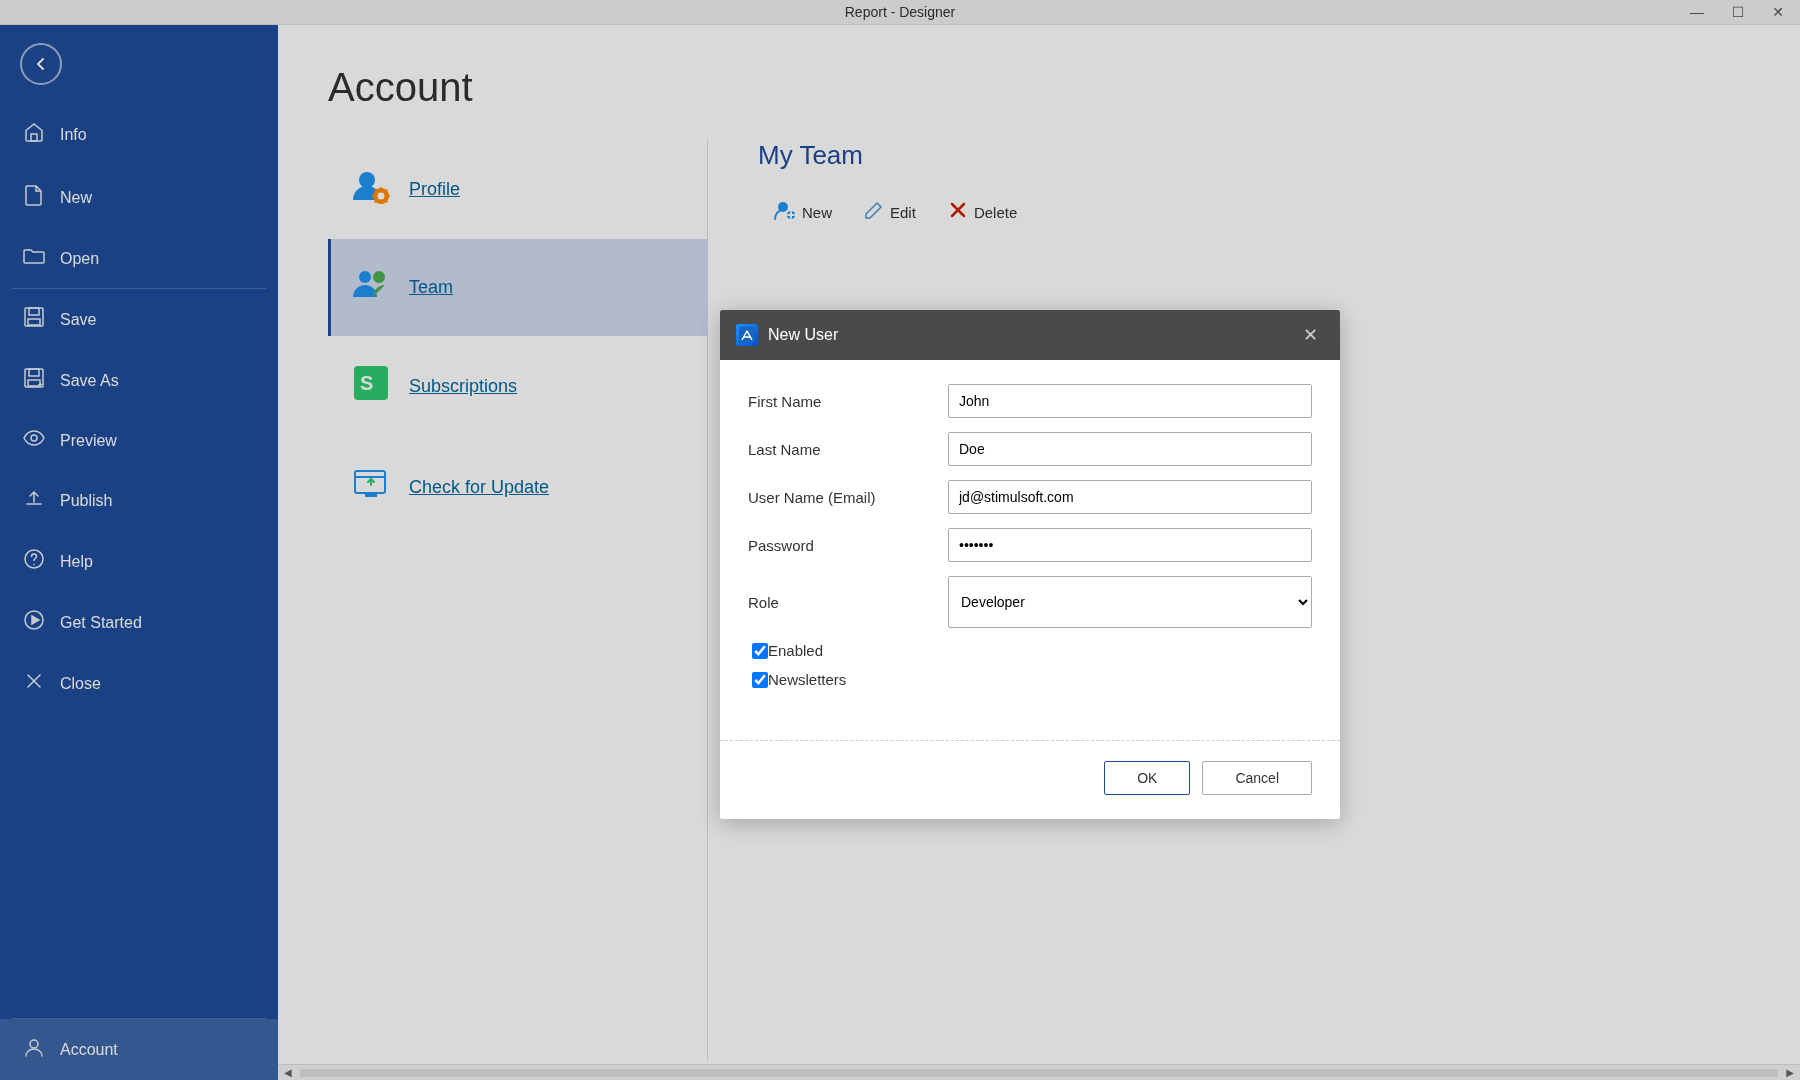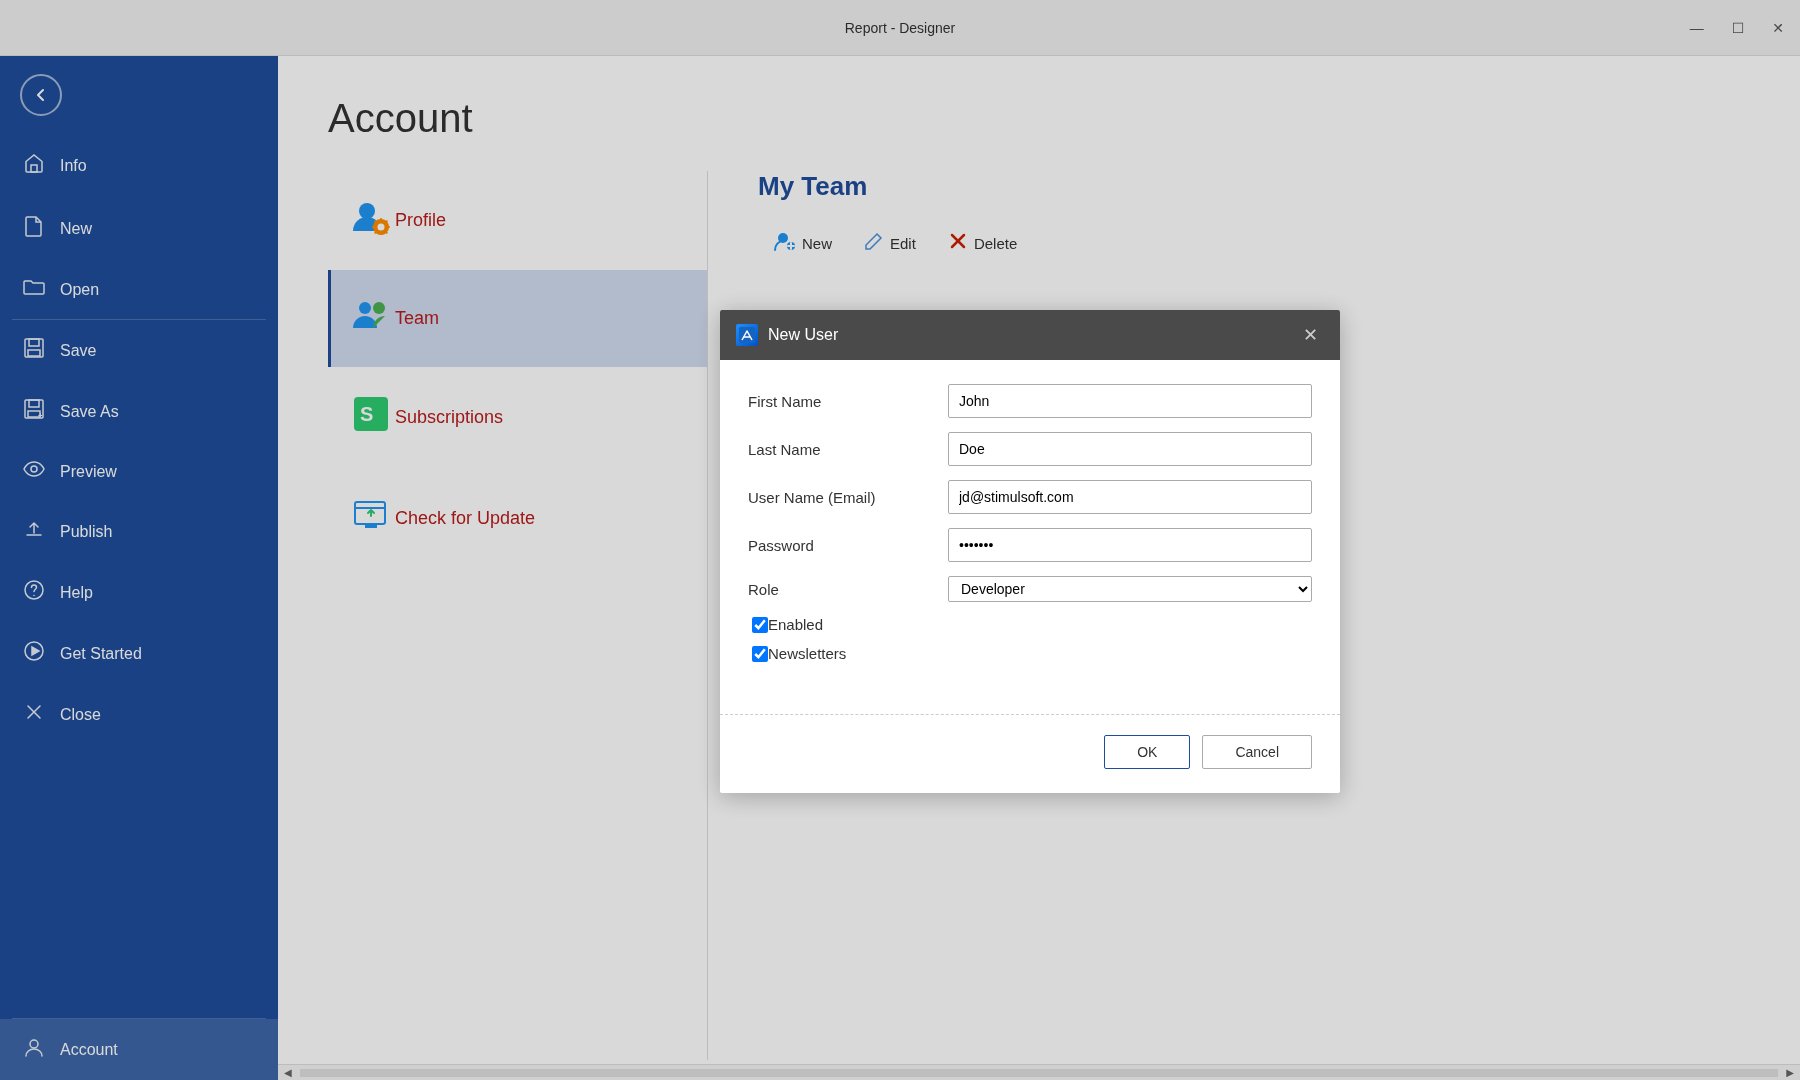--- a/index.html
+++ b/index.html
@@ -1,20 +1,20 @@
 <!DOCTYPE html>
 <html><head>
   <meta charset="utf-8">
   <style>
     * { box-sizing: border-box; margin: 0; padding: 0; }
     body { font-family: 'Segoe UI', Arial, sans-serif; background: #fff; width: 1800px; height: 1080px; overflow: hidden; display: flex; flex-direction: column; }
 
     
     .titlebar {
-      height: 56px;
+      height: 25px;
       background: #f0f0f0;
       display: flex;
       align-items: center;
       justify-content: center;
       position: relative;
       border-bottom: 1px solid #ddd;
       flex-shrink: 0;
     }
     .titlebar-title {
       font-size: 14px;
@@ -114,26 +114,27 @@
       display: flex;
       flex-direction: column;
       gap: 0;
       border-right: 1px solid #ddd;
       width: 380px;
       flex-shrink: 0;
     }
     .account-section-item {
       display: flex;
       align-items: center;
-      gap: 4px;
+      gap: 18px;
       padding: 28px 20px;
       cursor: pointer;
       font-size: 18px;
-      color: #b91c1c;
+      color: #0369a1;
       border-left: 3px solid transparent;
+      text-decoration: underline;
     }
     .account-section-item.active {
       background: #d0dcf0;
       border-left: 3px solid #1e4d9b;
     }
     .section-icon {
       font-size: 28px;
       width: 40px;
       text-align: center;
     }
@@ -141,21 +142,21 @@
     
     .content-right {
       flex: 1;
       padding: 0 0 0 50px;
       position: relative;
       overflow: hidden;
     }
     .my-team-title {
       font-size: 26px;
       color: #1e4d9b;
-      font-weight: 700;
+      font-weight: 400;
       margin-bottom: 20px;
     }
     .team-toolbar {
       display: flex;
       align-items: center;
       gap: 0;
       margin-bottom: 20px;
     }
     .toolbar-btn {
       display: flex;
@@ -260,21 +261,21 @@
       flex: 1;
       height: 34px;
       border: 1px solid #aaa;
       border-radius: 2px;
       padding: 0 10px;
       font-size: 14px;
       outline: none;
     }
     .form-select {
       flex: 1;
-      height: 26px;
+      height: 52px;
       border: 1px solid #aaa;
       border-radius: 2px;
       padding: 0 8px;
       font-size: 14px;
       background: #fff;
       outline: none;
       appearance: auto;
     }
     .checkbox-row {
       display: flex;

